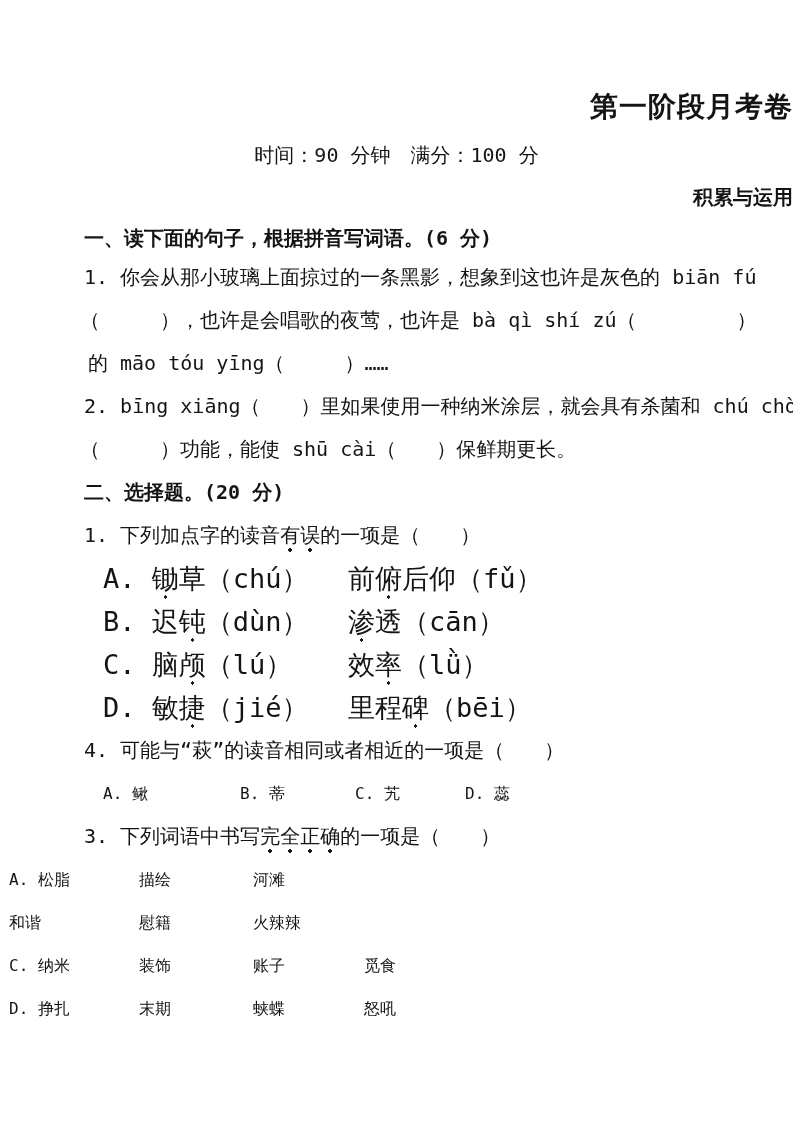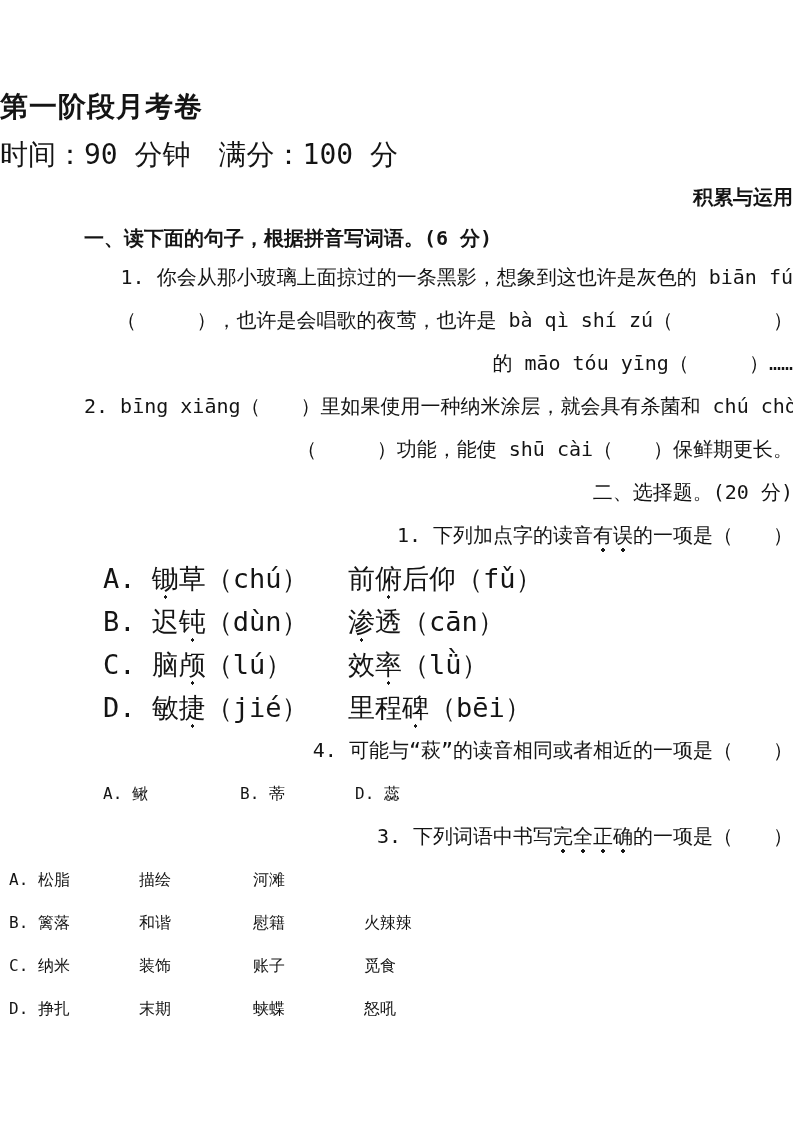--- a/index.html
+++ b/index.html
@@ -8,29 +8,30 @@
     width:793px; height:1122px;
     margin:0 auto;
     background:#ffffff;
     overflow:hidden;
     color:#141414;
     font-family:"DejaVu Sans Mono","Liberation Serif","DejaVu Serif",serif;
     padding-top:86px;
     box-sizing:border-box;
   }
   .title {
-    text-align:left;
+    text-align:right;
     font-size:28px;
     font-weight:700;
     line-height:42px;
     font-family:"Liberation Serif","DejaVu Serif",serif;
     letter-spacing:1px;
   }
   .meta {
-    font-size:28px;
+    text-align:center;
+    font-size:20px;
     line-height:30px;
     margin-top:12px;
   }
   .part-header {
     text-align:right;
     font-size:20px;
     font-weight:700;
     line-height:30px;
     margin-top:12px;
   }
@@ -38,23 +39,22 @@
     font-size:20px;
     font-weight:700;
     line-height:36px;
     margin:8px 0 0 84px;
     white-space:nowrap;
   }
   .ln {
     font-size:20px;
     line-height:43px;
     white-space:nowrap;
-    text-align:right;
   }
-  .bold { font-weight:400; }
+  .bold { font-weight:700; }
   .ml-a { margin-left:84px; }   
   .ml-b { margin-left:80px; }  
   .ml-c { margin-left:88px; }   
   .opt2 {
     display:grid;
     grid-template-columns:245px auto;
     margin-left:103px;
     font-size:27px;
     line-height:43px;
     white-space:nowrap;
@@ -116,32 +116,32 @@
   <div class="opt2">
     <span><span>D. 敏</span><span class="emph">捷</span><span>（jié）</span></span>
     <span><span>里程</span><span class="emph">碑</span><span>（bēi）</span></span>
   </div>
 
   <div class="ln ml-a">4. 可能与“萩”的读音相同或者相近的一项是（　　）</div>
 
   <div class="opt4 cols-q2">
     <span>A. 鳅</span>
     <span>B. 蒂</span>
+    <span>C. 艽</span>
     <span>D. 蕊</span>
   </div>
 
   <div class="ln ml-a"><span>3. 下列词语中书写</span><span class="emph">完全正确</span><span>的一项是（　　）</span></div>
 
   <div class="opt4 cols-q3">
     <span>A. 松脂</span>
     <span>描绘</span>
     <span>河滩</span>
   </div>
   <div class="opt4 cols-q3">
-    <span>B. 篱落</span>
     <span>和谐</span>
     <span>慰籍</span>
     <span>火辣辣</span>
   </div>
   <div class="opt4 cols-q3">
     <span>C. 纳米</span>
     <span>装饰</span>
     <span>账子</span>
     <span>觅食</span>
   </div>

